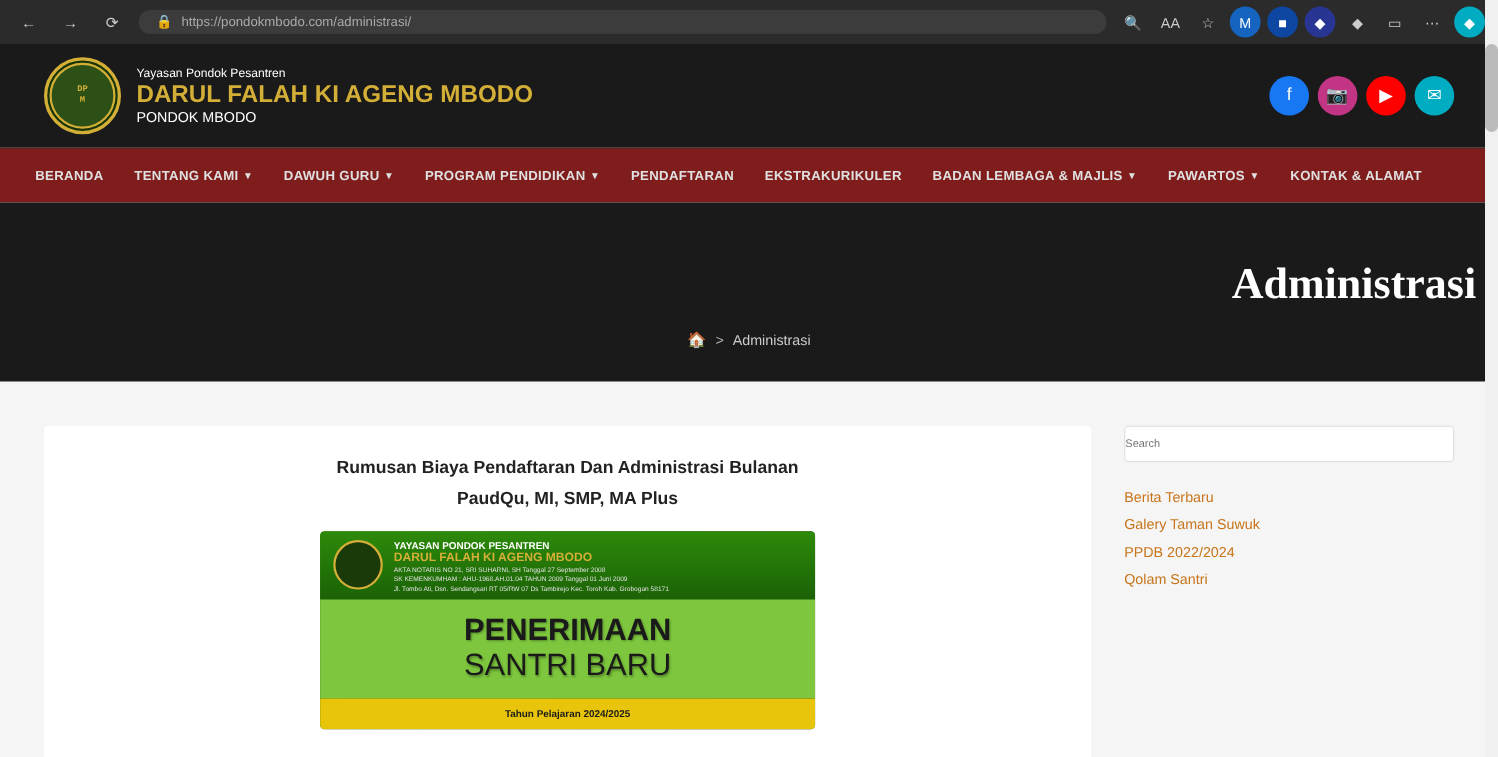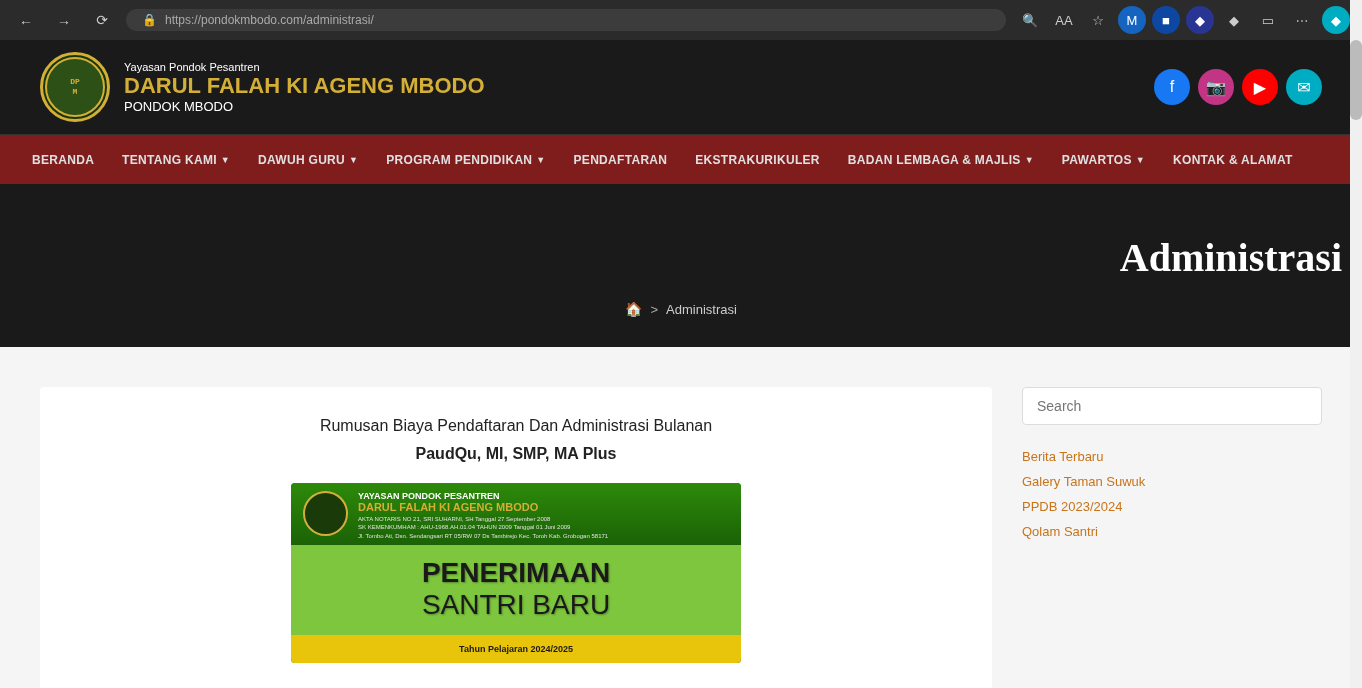--- a/index.html
+++ b/index.html
@@ -162,21 +162,21 @@
 
     
     .content-left {
       flex: 1;
       background: #fff;
       padding: 30px;
       border-radius: 4px;
     }
     .article-title {
       font-size: 16px;
-      font-weight: normal;
+      font-weight: bold;
       color: #222;
       text-align: center;
       margin-bottom: 10px;
     }
     .article-subtitle {
       font-size: 16px;
       font-weight: bold;
       color: #222;
       text-align: center;
       margin-bottom: 20px;
@@ -251,24 +251,24 @@
       justify-content: center;
     }
 
     
     .content-right {
       width: 300px;
       flex-shrink: 0;
     }
     .search-box {
       width: 100%;
-      padding: 10px 14px;
+      padding: 10px 0;
       border: 1px solid #ddd;
       border-radius: 4px;
-      font-size: 14px;
+      font-size: 10px;
       color: #999;
       background: #fff;
       margin-bottom: 24px;
     }
     .sidebar-section { margin-bottom: 20px; }
     .sidebar-section-title {
       font-size: 15px;
       font-weight: bold;
       color: #333;
       margin-bottom: 14px;
@@ -421,21 +421,21 @@
       </div>
     </div>
   </div>
 
   <div class="content-right">
     <input class="search-box" type="text" placeholder="Search" style="">
     
     <div class="sidebar-section">
       <a class="category-item">Berita Terbaru</a>
       <a class="category-item">Galery Taman Suwuk</a>
-      <a class="category-item">PPDB 2023/2024</a>
+      <a class="category-item">PPDB 2022/2024</a>
       <a class="category-item">Qolam Santri</a>
     </div>
   </div>
 </div>
 
 <div class="scrollbar-hint">
   <div class="scrollbar-thumb"></div>
 </div>
 
 </body></html>

